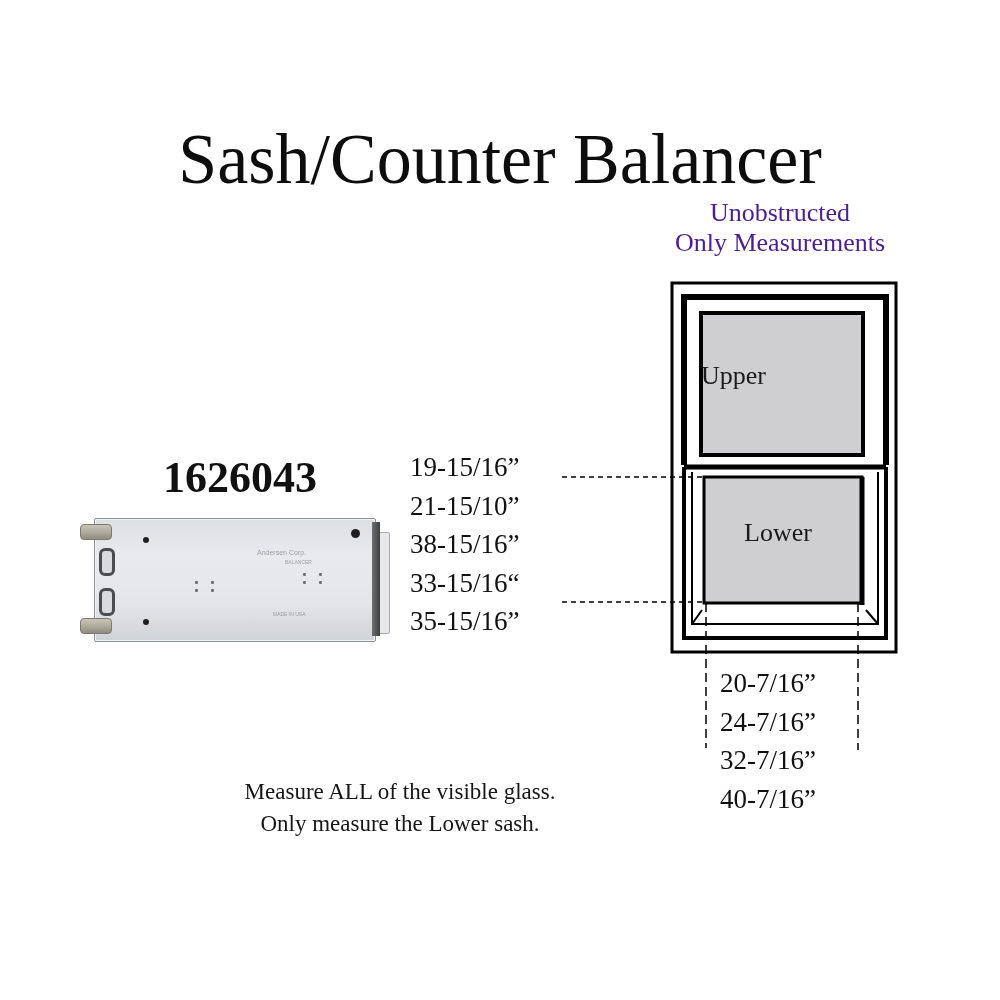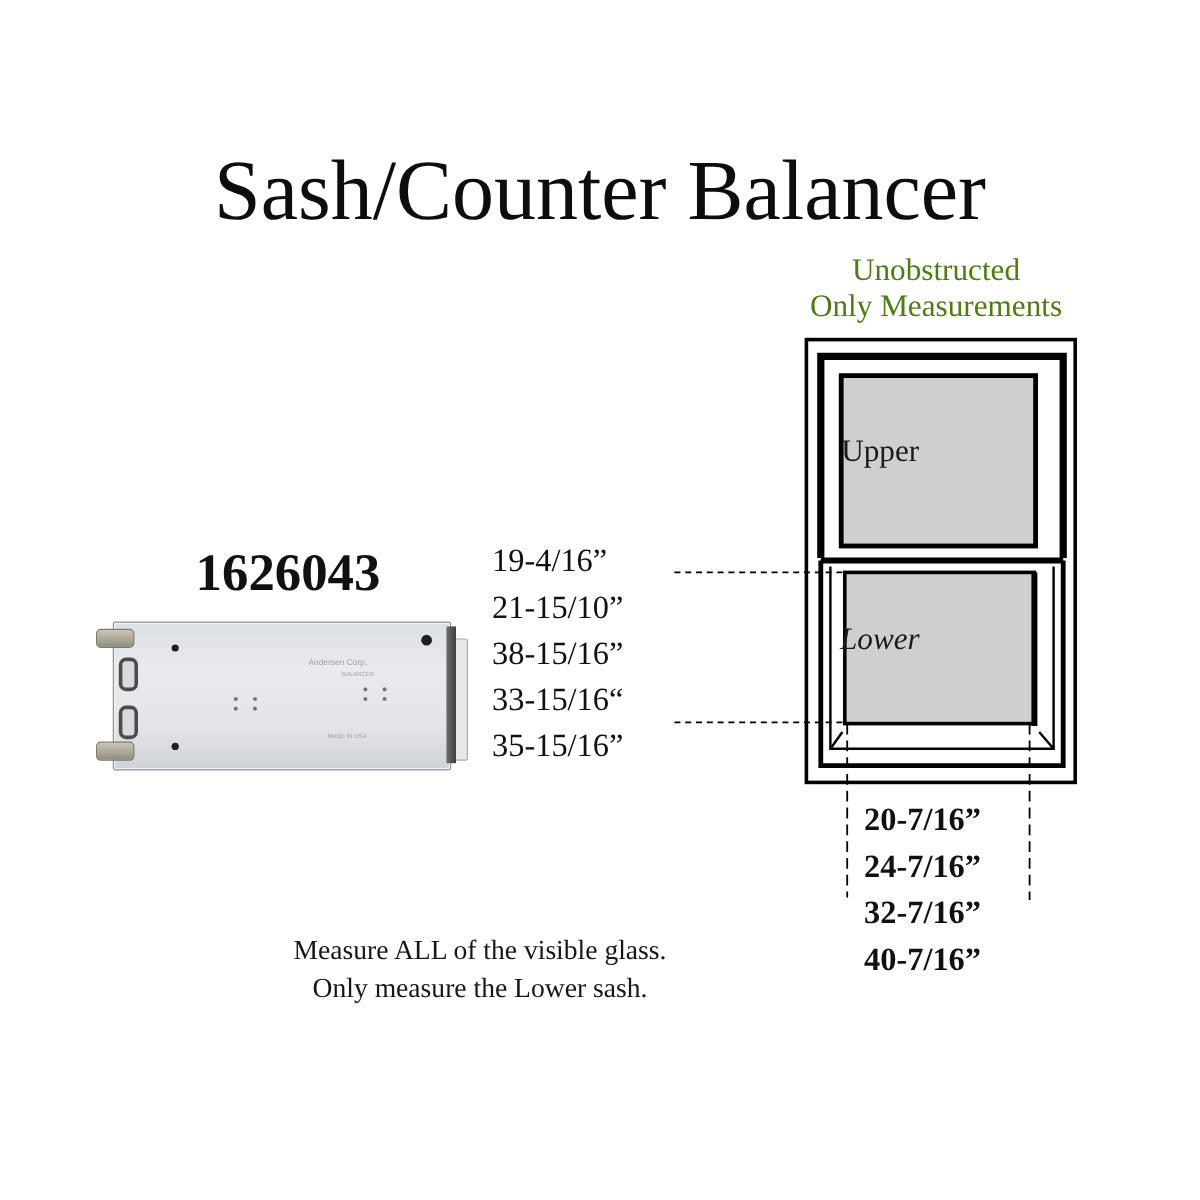--- a/index.html
+++ b/index.html
@@ -19,25 +19,25 @@
   .title {
     left: 0; width: 1000px; top: 120px;
     text-align: center;
     font-size: 70px;
     line-height: 80px;
     letter-spacing: 0px;
     color: #0d0d0d;
     transform: scaleY(1.02);
   }
   .subtitle {
-    left: 630px; width: 300px; top: 210px;
+    left: 630px; width: 300px; top: 198px;
     text-align: center;
     font-size: 26px;
     line-height: 30px;
-    color: #4d7c0f;
+    color: #4c1d95;
   }
   .part-number {
     left: 140px; width: 200px; top: 452px;
     text-align: center;
     font-size: 44px;
     line-height: 52px;
     color: #111111;
     font-weight: bold;
   }
   .height-list {
@@ -48,21 +48,20 @@
   .width-list .row {
     font-size: 27px;
     line-height: 38.5px;
     height: 38.5px;
     color: #111111;
     white-space: nowrap;
   }
   .width-list {
     left: 720px; top: 664px;
     width: 140px;
-    font-weight: bold;
   }
   .width-list .row {
     line-height: 38.6px;
     height: 38.6px;
   }
   .instructions {
     left: 140px; width: 520px; top: 776px;
     text-align: center;
     font-size: 23px;
     line-height: 32px;
@@ -198,24 +197,24 @@
   <line x1="862" y1="477" x2="862" y2="605" stroke="#000" stroke-width="5"></line>
 
   <line x1="562" y1="477" x2="704" y2="477" stroke="#000" stroke-width="1.5" stroke-dasharray="5,4"></line>
   <line x1="562" y1="602" x2="704" y2="602" stroke="#000" stroke-width="1.5" stroke-dasharray="5,4"></line>
 
   <line x1="706" y1="603" x2="706" y2="748" stroke="#000" stroke-width="1.5" stroke-dasharray="9,5"></line>
   <line x1="858" y1="603" x2="858" y2="750" stroke="#000" stroke-width="1.5" stroke-dasharray="9,5"></line>
 </svg>
 
 <div class="abs sash-label" style="left:701px; top:361px; width:162px;">Upper</div>
-<div class="abs sash-label" style="left:700px; top:518px; width:158px;font-style:italic;">Lower</div>
+<div class="abs sash-label" style="left:744px; top:518px; width:158px;">Lower</div>
 
 <div class="abs height-list">
-  <div class="row">19-4/16”</div>
+  <div class="row">19-15/16”</div>
   <div class="row">21-15/10”</div>
   <div class="row">38-15/16”</div>
   <div class="row">33-15/16“</div>
   <div class="row">35-15/16”</div>
 </div>
 
 <div class="abs width-list">
   <div class="row">20-7/16”</div>
   <div class="row">24-7/16”</div>
   <div class="row">32-7/16”</div>

